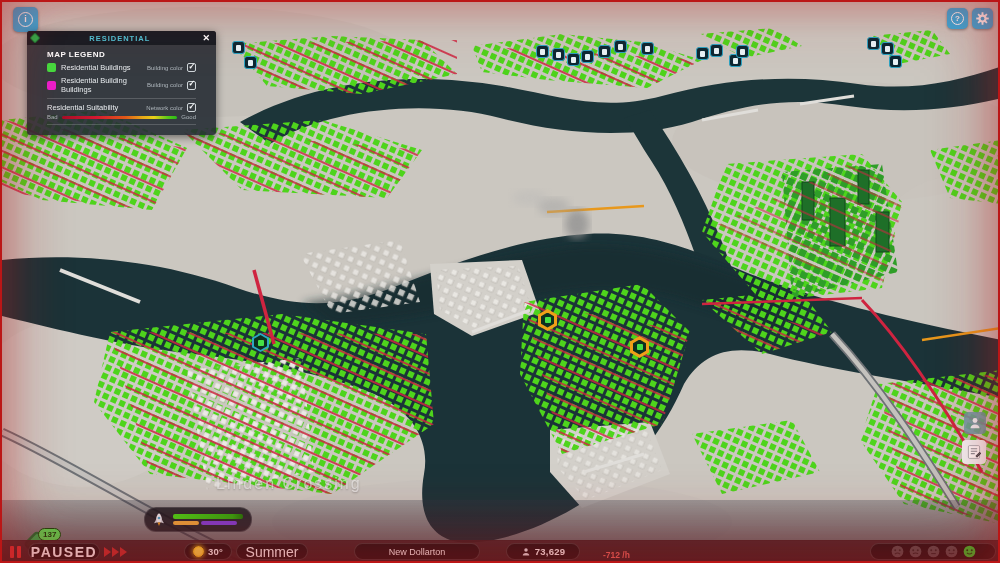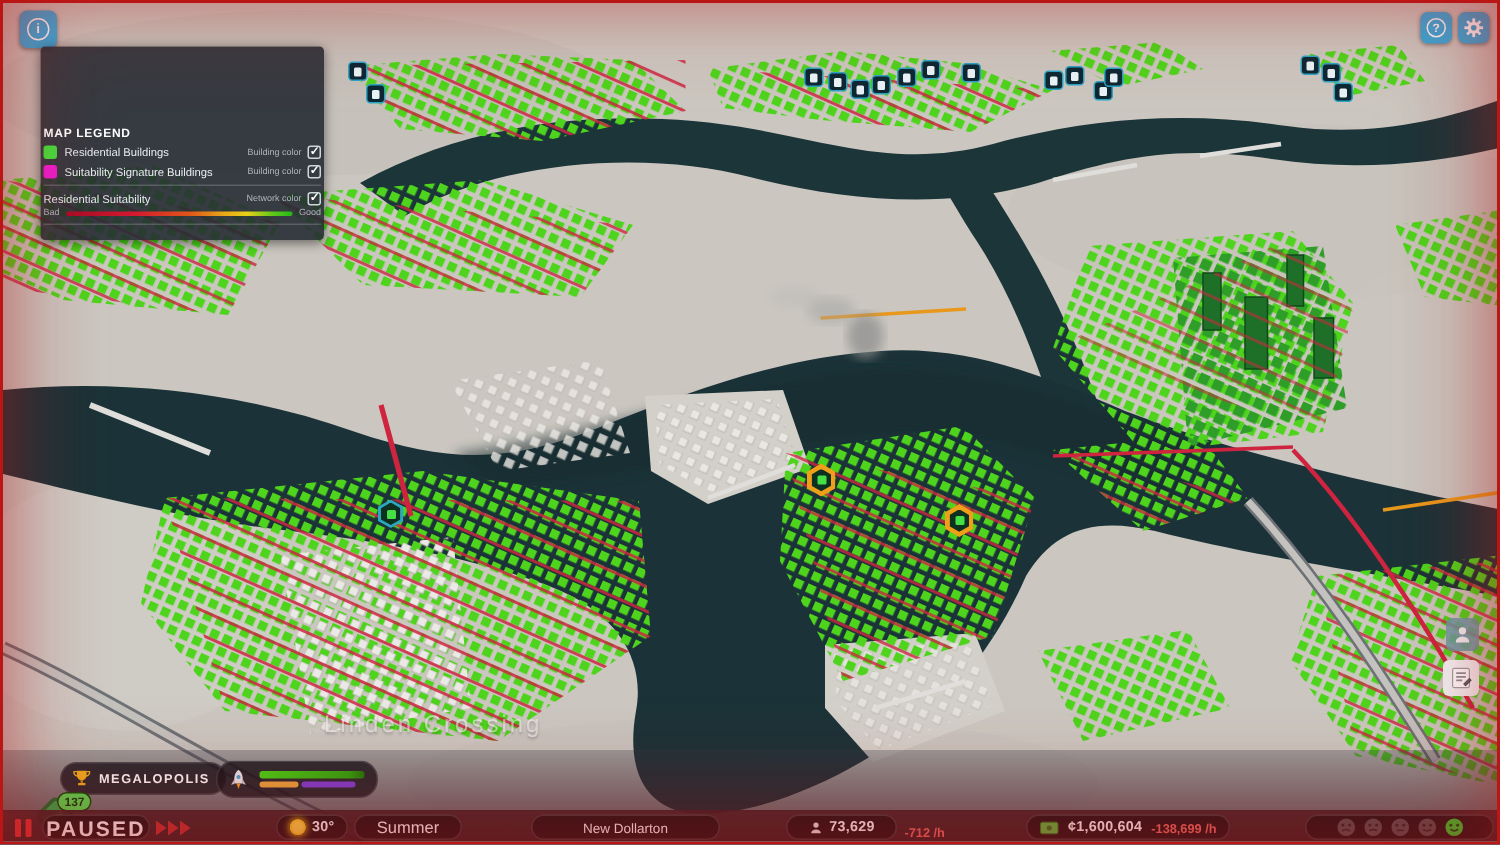--- a/index.html
+++ b/index.html
@@ -20,21 +20,21 @@
   .hex .in b{width:6px;height:6px;background:#46e046;border-radius:1px;display:block;}
   
   .sqbtn{position:absolute;background:#35aee0;border-radius:5px;display:flex;align-items:center;justify-content:center;box-shadow:0 1px 3px rgba(0,0,0,.4);}
   .circ-glyph{width:15px;height:15px;border:1.6px solid #fff;border-radius:50%;color:#fff;font-size:9px;font-weight:bold;display:flex;align-items:center;justify-content:center;line-height:1;}
   
   .panel{position:absolute;left:25px;top:29px;width:189px;background:rgba(38,44,52,.90);border-radius:3px;overflow:hidden;box-shadow:0 2px 8px rgba(0,0,0,.5);z-index:20;color:#e8ecef;}
   .panel-hd{height:14px;background:rgba(22,28,35,.97);display:flex;align-items:center;padding:0 4px;}
   .panel-title{flex:1;text-align:center;color:#4fc3d6;font-size:7.5px;font-weight:bold;letter-spacing:1px;}
   .panel-close{color:#fff;font-size:9px;font-weight:bold;cursor:pointer;padding:0 2px;}
   .diamond9{width:8px;height:8px;background:#2ab04c;border:1.5px solid #147030;transform:rotate(45deg);border-radius:2px;}
-  .panel-bd{padding:5px 2px 6px;margin-top:48px;}
+  .panel-bd{padding:5px 20px 6px;}
   .legend-hd{font-size:8px;font-weight:bold;letter-spacing:.5px;margin-bottom:4px;color:#fff;}
   .lrow{display:flex;align-items:center;margin:4px 0;}
   .swatch{width:9px;height:9px;border-radius:2px;margin-right:5px;flex:none;}
   .lbl{flex:1;font-size:7.5px;color:#e8ecef;}
   .ctl{font-size:6px;color:#aeb6bc;margin-right:4px;white-space:nowrap;}
   .cb{width:9px;height:9px;border:1.2px solid #cfd6da;border-radius:2px;flex:none;position:relative;}
   .cb.checked::after{content:"✓";position:absolute;left:0.5px;top:-2.5px;font-size:8px;color:#fff;font-weight:bold;}
   .divider{border-top:1px solid rgba(255,255,255,.18);margin:4px 0;}
   .scale{display:flex;align-items:center;gap:4px;margin:2px 0 1px;}
   .scale .end{font-size:6px;color:#aeb6bc;}
@@ -263,33 +263,38 @@
   <div class="edge-ic" style="left:960px;top:438px;width:24px;height:24px;background:#f2f4f6">
     <svg width="16" height="16" viewBox="0 0 20 20">
         <rect x="3" y="2" width="14" height="16" rx="1.5" fill="#fff" stroke="#9aa2a8"></rect>
         <path d="M6 6 h8 M6 9 h8 M6 12 h5" stroke="#8a9298" stroke-width="1.4"></path>
         <path d="M12 15 l5-5 1.8 1.8-5 5z" fill="#4a5archived"></path>
         <path d="M12 15 l5-5 1.6 1.6-5 5z" fill="#5a6268"></path>
       </svg>
   </div>
 
   <div class="panel">
+    <div class="panel-hd">
+      <span class="diamond9"></span>
+      <span class="panel-title">RESIDENTIAL</span>
+      <span class="panel-close">✕</span>
+    </div>
     <div class="panel-bd">
       <div class="legend-hd">MAP LEGEND</div>
 
       <div class="lrow">
         <span class="swatch" style="background: rgb(68, 224, 64);"></span>
         <span class="lbl">Residential Buildings</span>
         <span class="ctl">Building color</span>
         <span class="cb checked"></span>
       </div>
 
       <div class="lrow">
         <span class="swatch" style="background: rgb(238, 31, 208);"></span>
-        <span class="lbl">Suitability Signature Buildings</span>
+        <span class="lbl">Residential Building Buildings</span>
         <span class="ctl">Building color</span>
         <span class="cb checked"></span>
       </div>
 
       <div class="divider"></div>
 
       <div class="lrow" style="margin-bottom:1px">
         <span class="lbl">Residential Suitability</span>
         <span class="ctl">Network color</span>
         <span class="cb checked"></span>
@@ -307,30 +312,20 @@
 
   <div class="toolbar">
     <div class="ms-diamond">
       <span class="ms-badge">137</span>
       <svg width="30" height="30" viewBox="0 0 24 24">
         <g transform="rotate(45 12 12)">
             <rect x="5" y="5" width="14" height="14" rx="2.5" fill="#2ab04c" stroke="#147030" stroke-width="2"></rect>
           </g>
         <path d="M8.5 12 l2.5 2.5 4.5-5" stroke="#d8f8e0" stroke-width="2" fill="none"></path>
       </svg>
-    </div>
-    <div class="pill trophy-pill">
-      <svg width="13" height="14" viewBox="0 0 20 20">
-        <path d="M5 2 h10 v5 a5 5 0 0 1-10 0 Z" fill="#f2b41e"></path>
-        <path d="M5 3 H2 a3.6 3.6 0 0 0 3.6 4.4" stroke="#f2b41e" fill="none" stroke-width="1.4"></path>
-        <path d="M15 3 h3 a3.6 3.6 0 0 1-3.6 4.4" stroke="#f2b41e" fill="none" stroke-width="1.4"></path>
-        <rect x="8.8" y="11.5" width="2.4" height="3" fill="#c88c10"></rect>
-        <rect x="6.2" y="14.5" width="7.6" height="2.4" rx=".6" fill="#f2b41e"></rect>
-      </svg>
-      <span>MEGALOPOLIS</span>
     </div>
     <div class="pill prog-pill">
       <svg width="16" height="18" viewBox="0 0 20 20">
         <path d="M10 1.5 c2.6 2 3.6 5 3.6 8 v3.5 h-7.2 v-3.5 c0-3 1-6 3.6-8Z" fill="#e8ecef"></path>
         <circle cx="10" cy="7.5" r="1.7" fill="#48a2c8"></circle>
         <polygon points="6.4,9.5 3.8,14 6.4,13.3" fill="#c8cdd2"></polygon>
         <polygon points="13.6,9.5 16.2,14 13.6,13.3" fill="#c8cdd2"></polygon>
         <polygon points="8.3,13 10,17.5 11.7,13" fill="#f0a020"></polygon>
       </svg>
       <span class="bars">
@@ -356,44 +351,36 @@
         <i></i>
         <i></i>
         <i></i>
       </span>
 
     <div class="sb-pill" style="left:182px;width:48px">
       <span class="sun"></span>
       <span class="val">30°</span>
     </div>
     <div class="sb-pill" style="left:234px;width:72px">
-      <span style="font-size:11px">Summer</span>
+      <span style="font-size:14px">Summer</span>
     </div>
 
     <div class="sb-pill" style="left:352px;width:126px">
       <span style="font-size:9px">New Dollarton</span>
     </div>
 
-    <div class="sb-pill" style="left:522px;width:74px">
+    <div class="sb-pill" style="left:504px;width:74px">
       <svg width="10" height="10" viewBox="0 0 20 20">
           <circle cx="10" cy="6" r="3.5" fill="#e8ecef"></circle>
           <path d="M3.5 17 a6.5 5 0 0 1 13 0 Z" fill="#e8ecef"></path>
         </svg>
       <span class="val">73,629</span>
     </div>
     <span class="rate" style="position:absolute;left:601px;top:10px">-712 /h</span>
 
-    <div class="sb-pill" style="left:682px;width:136px;gap:6px">
-      <svg width="13" height="10" viewBox="0 0 20 14">
-          <rect x="1" y="1" width="18" height="12" rx="2" fill="#58c040" stroke="#2e7a22"></rect>
-          <circle cx="10" cy="7" r="2.6" fill="#2e7a22"></circle>
-        </svg>
-      <span class="val">¢1,600,604</span>
-      <span class="rate">-138,699 /h</span>
-    </div>
 
     <div class="sb-pill faces" style="left:868px;width:126px">
       <svg class="face dimf" viewBox="0 0 20 20">
           <circle cx="10" cy="10" r="9" fill="currentColor"></circle>
           <circle cx="6.5" cy="8" r="1.5" fill="#3a3a3a"></circle>
           <circle cx="13.5" cy="8" r="1.5" fill="#3a3a3a"></circle>
           <path d="M6 14 q4 -3.5 8 0" stroke="#3a3a3a" stroke-width="1.6" fill="none"></path>
         </svg>
       <svg class="face dimf" viewBox="0 0 20 20">
           <circle cx="10" cy="10" r="9" fill="currentColor"></circle>

